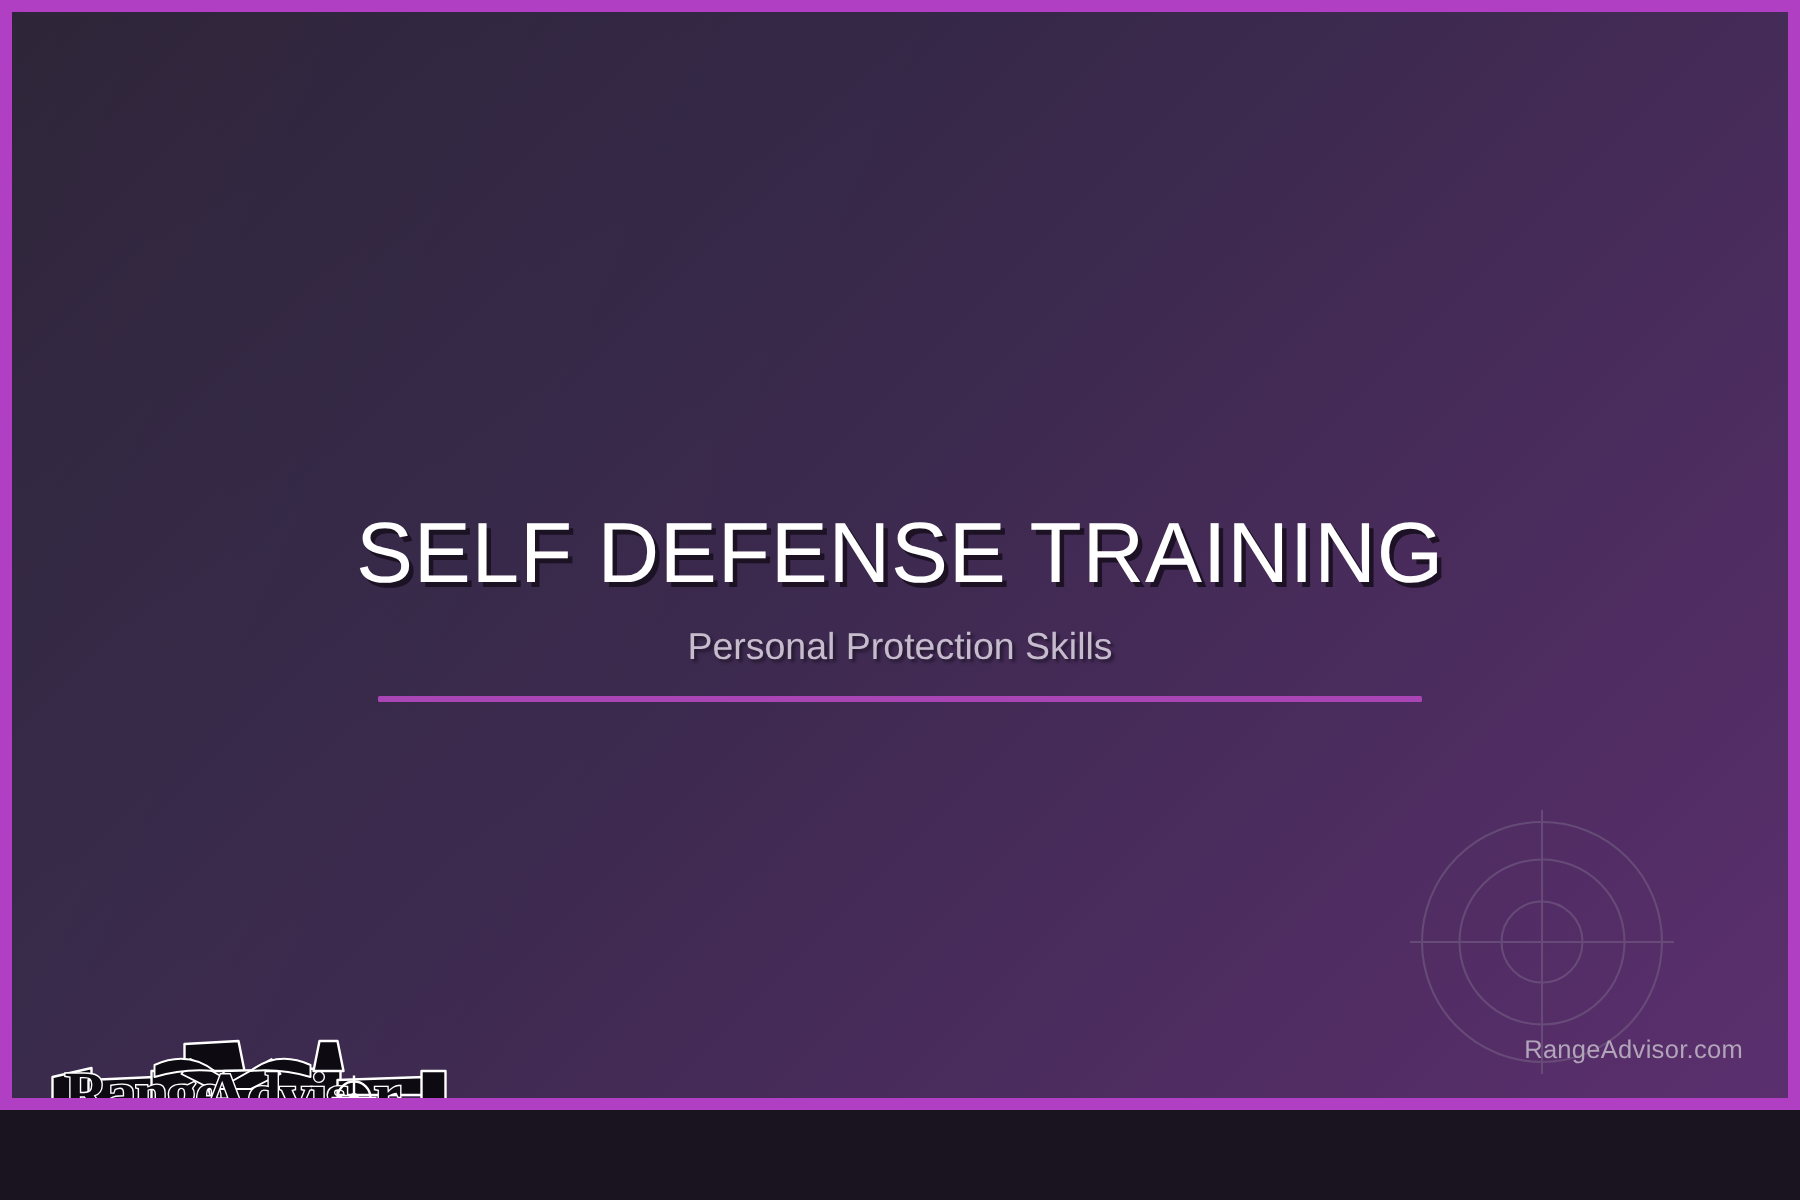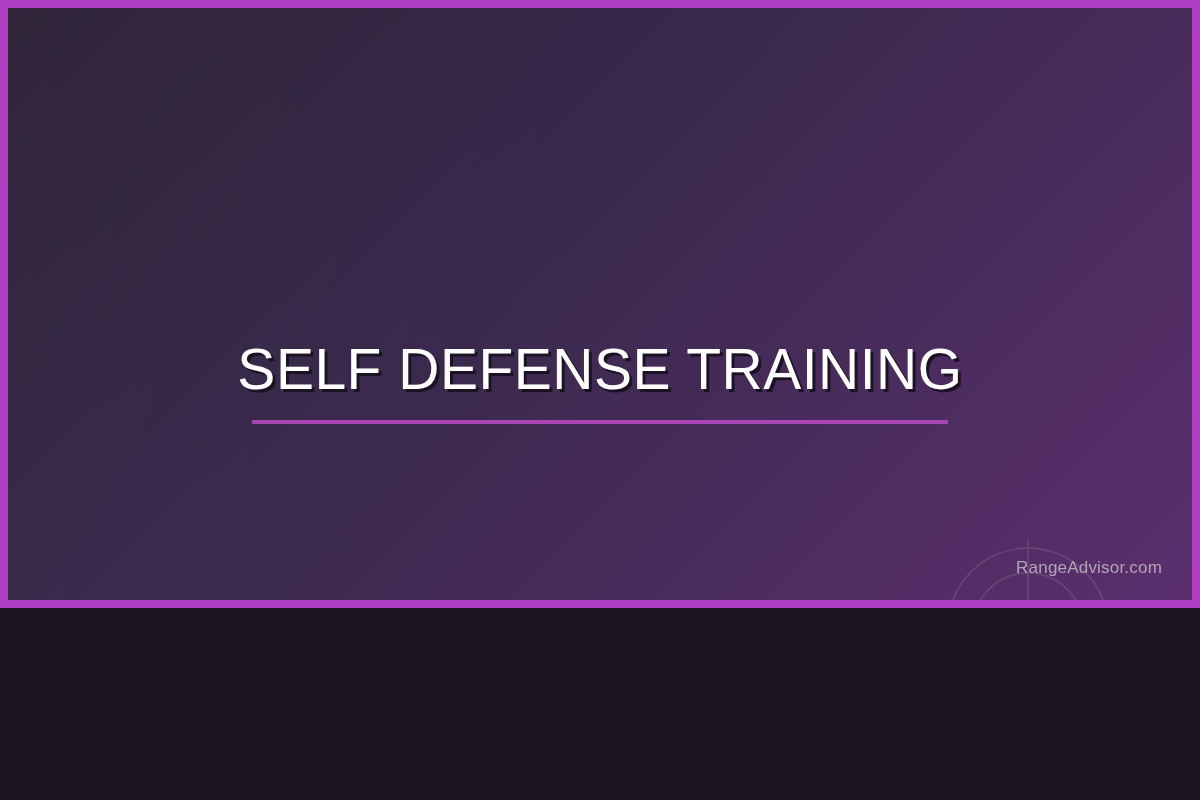--- a/index.html
+++ b/index.html
@@ -10,21 +10,21 @@
   body {
     width: 1200px;
     height: 800px;
     overflow: hidden;
     font-family: "Liberation Sans", sans-serif;
   }
 
   .slide {
     position: relative;
     width: 1200px;
-    height: 608px;
+    height: 740px;
     box-sizing: border-box;
     border: 8px solid #b03fc4;
     background: linear-gradient(135deg, #2a2034 0%, #332745 28%, #3e2a50 50%, #4b2c5e 72%, #5b2f6e 100%);
     overflow: hidden;
   }
 
   
   .sheen {
     position: absolute;
     inset: 0;
@@ -110,20 +110,21 @@
         <circle cx="108" cy="108" r="55"></circle>
         <circle cx="108" cy="108" r="27"></circle>
         <line x1="108" y1="20" x2="108" y2="196"></line>
         <line x1="20" y1="108" x2="196" y2="108"></line>
       </g>
     </svg>
   </div>
 
   <div class="center-block">
     <h1 class="title">SELF DEFENSE TRAINING</h1>
+    <h2 class="subtitle">Personal Protection Skills</h2>
     <div class="divider"></div>
   </div>
 
   <div class="logo">
     <svg width="272" height="96" viewBox="0 0 272 96" aria-hidden="true">
       <g>
 
         <g fill="#0d0a12" stroke="#ffffff" stroke-width="1.6" stroke-linejoin="round">
 
           <path d="M4 38 L30 32 L30 66 L4 60 Z"></path>

